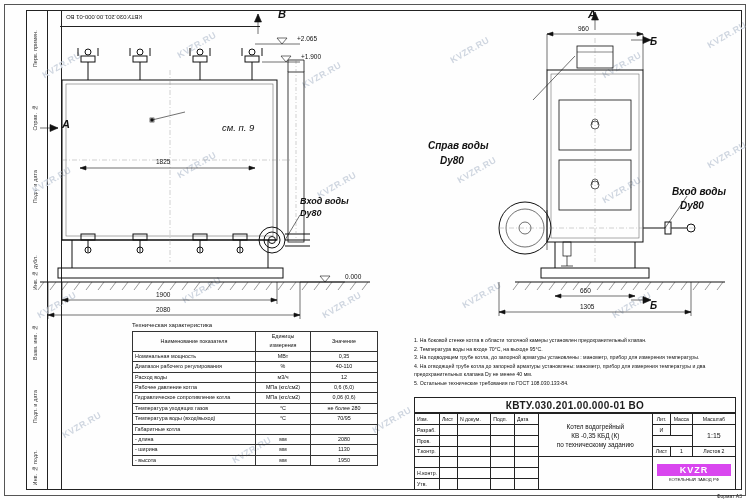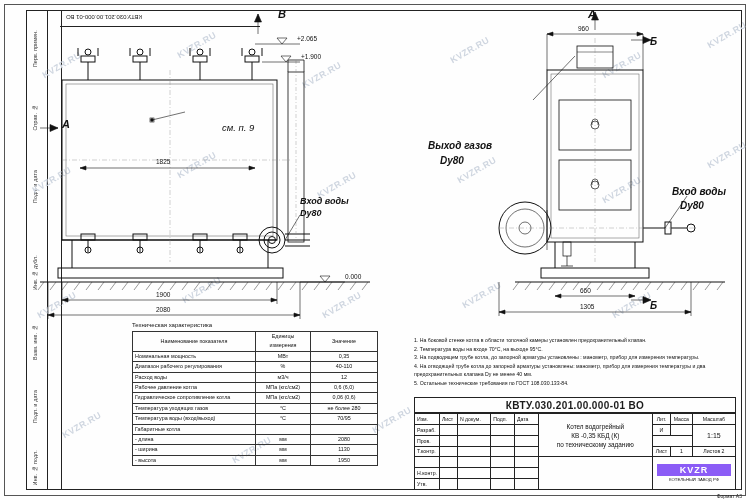--- a/index.html
+++ b/index.html
@@ -26,21 +26,21 @@
   .spec .c2{width:50px;text-align:center;}
   .spec .c3{width:62px;text-align:center;}
   .spec-title{position:absolute;left:132px;top:322px;font-size:6px;color:#111;}
   .notes{position:absolute;left:414px;top:336px;width:320px;font-size:5.2px;line-height:8.2px;color:#111;}
   .notes div{margin-bottom:.5px;}
   
   .tb{position:absolute;left:414px;top:413px;width:322px;height:77px;}
   .tb table{width:322px;height:77px;font-size:5.2px;}
   .tb td{border:.6px solid #222;}
   .code{position:absolute;left:414px;top:397px;width:322px;height:16px;border:1px solid #222;box-sizing:border-box;text-align:center;font-size:10px;font-weight:bold;line-height:15px;letter-spacing:.4px;}
-  .logo{display:block;background:#8b5cf6;color:#fff;font-size:9px;font-weight:bold;text-align:center;letter-spacing:1px;padding:1px 0;}
+  .logo{display:block;background:#d946ef;color:#fff;font-size:9px;font-weight:bold;text-align:center;letter-spacing:1px;padding:1px 0;}
   .logosub{font-size:4.3px;text-align:center;color:#111;line-height:5px;}
   .fmt{position:absolute;right:8px;bottom:1px;font-size:5px;color:#222;}
 </style>
 </head>
 <body>
 
 <div id="sheet">
 
   <div class="bd frame-outer"></div>
   <div class="bd frame-inner"></div>
@@ -345,21 +345,21 @@
       <line x1="210" y1="228" x2="232" y2="196"></line>
     </g>
   </svg>
 
   <span class="lbl bold lbl-i" style="left:588px;top:8px;font-size:11px;">А</span>
   <span class="lbl bold lbl-i" style="left:650px;top:36px;font-size:10px;">Б</span>
   <span class="lbl bold lbl-i" style="left:650px;top:300px;font-size:10px;">Б</span>
   <span class="lbl" style="left:578px;top:25px;font-size:6.5px;">960</span>
   <span class="lbl" style="left:580px;top:287px;font-size:6.5px;">660</span>
   <span class="lbl" style="left:580px;top:303px;font-size:6.5px;">1305</span>
-  <span class="lbl bold lbl-i" style="left:428px;top:140px;font-size:10px;">Выход газов</span>
+  <span class="lbl bold lbl-i" style="left:428px;top:140px;font-size:10px;">Справ воды</span>
   <span class="lbl bold lbl-i" style="left:440px;top:155px;font-size:10px;">Dy80</span>
   <span class="lbl bold lbl-i" style="left:672px;top:186px;font-size:10px;">Вход воды</span>
   <span class="lbl bold lbl-i" style="left:680px;top:200px;font-size:10px;">Dy80</span>
 
   <div class="spec-title">Техническая характеристика</div>
   <div class="spec">
     <table>
       <tbody>
           <tr>
         <td class="c1" style="text-align:center;">Наименование показателя</td>

